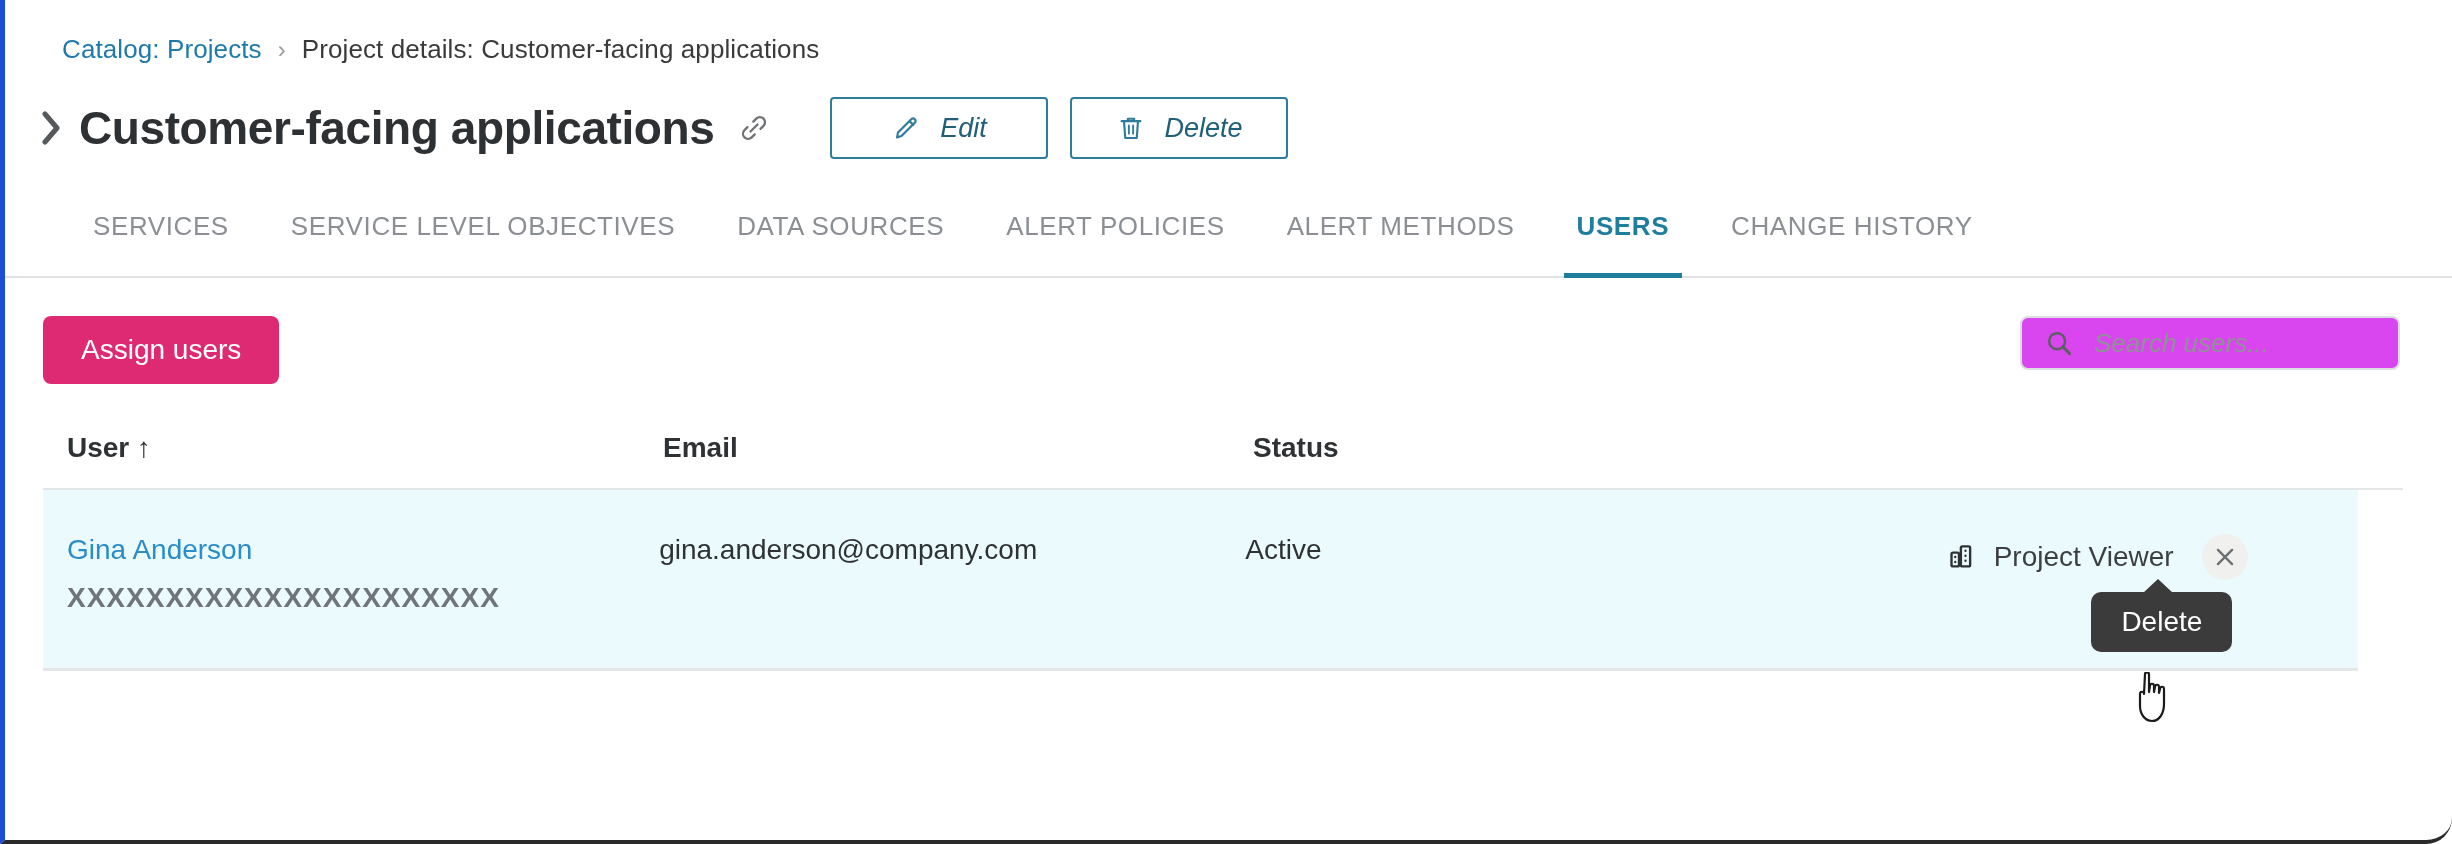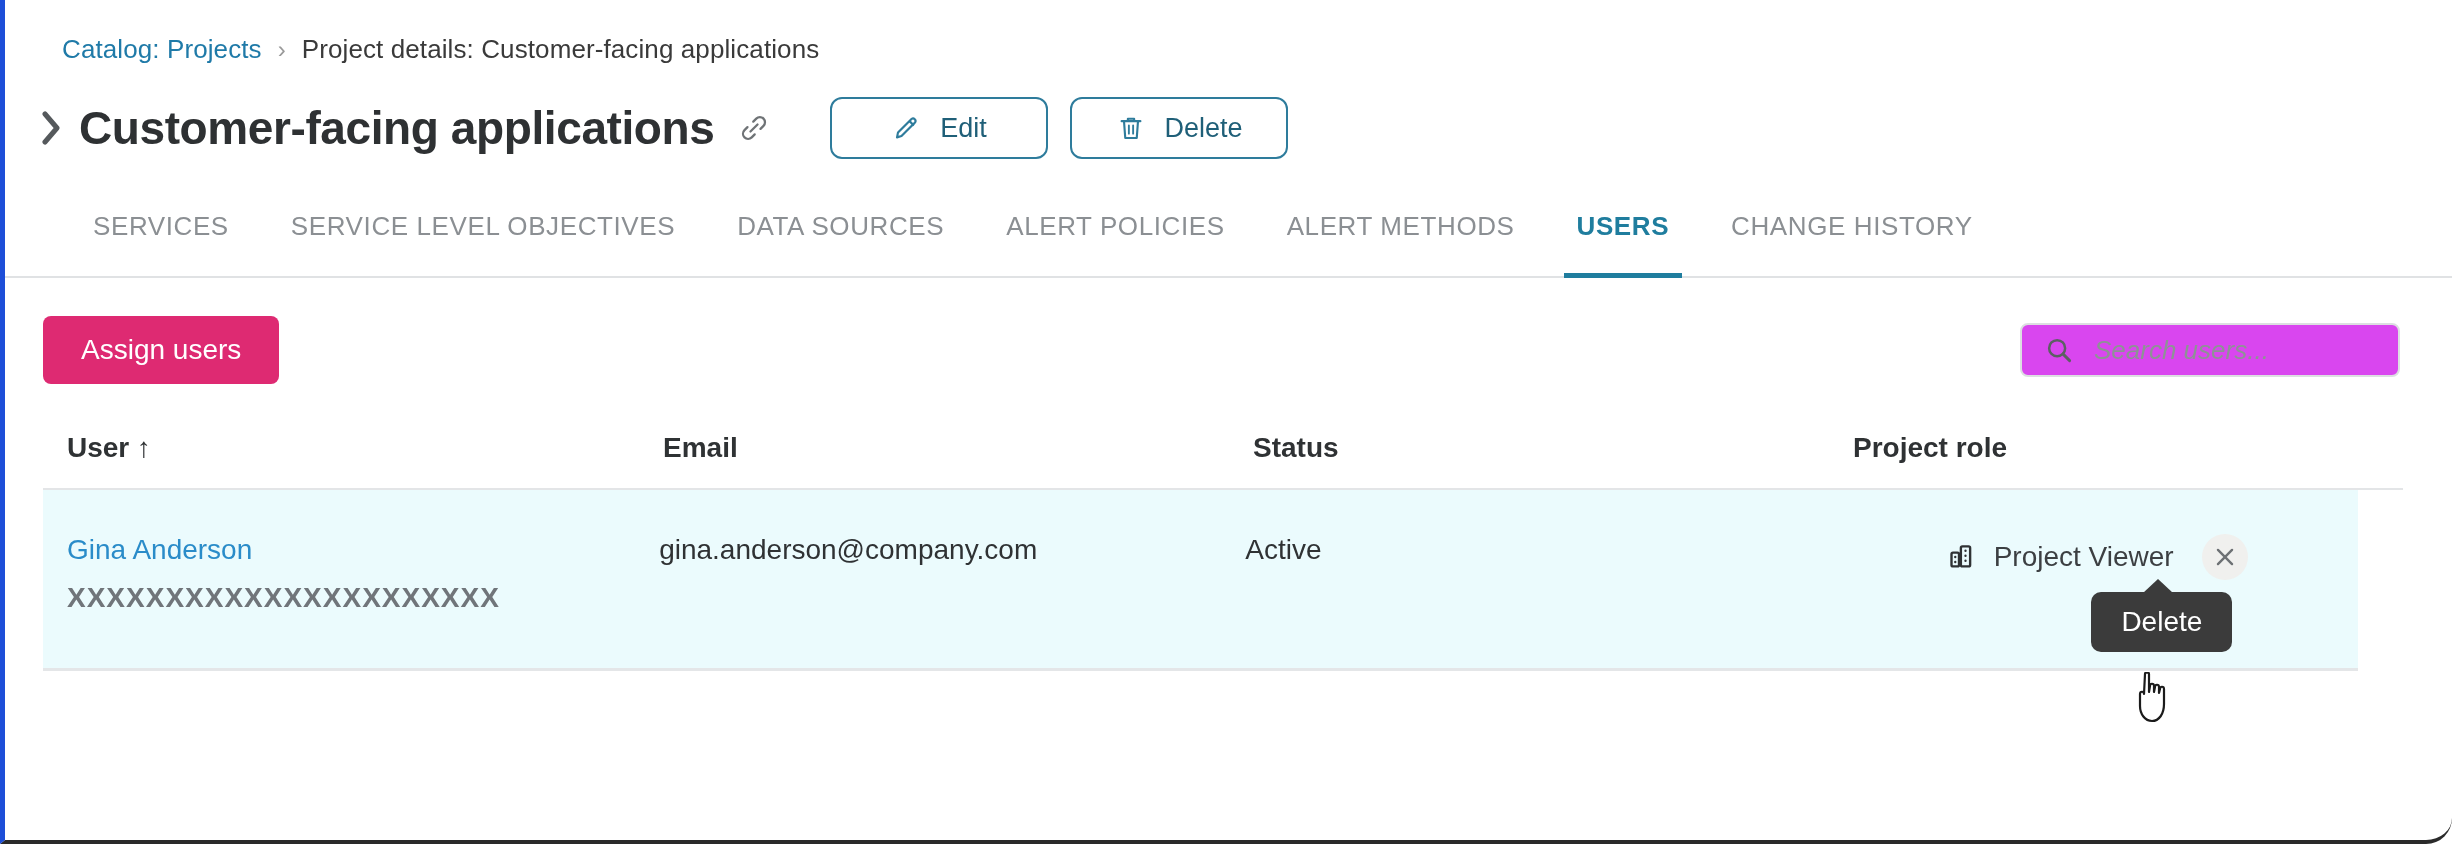--- a/index.html
+++ b/index.html
@@ -88,26 +88,27 @@
   }
   .btn-outline {
     display: flex;
     align-items: center;
     justify-content: center;
     gap: 18px;
     min-width: 218px;
     height: 62px;
     padding: 0 28px;
     border: 2px solid #2e7c9c;
-    border-radius: 12px;
+    border-radius: 4px;
     background: #ffffff;
     color: #1f5f78;
     font-size: 27px;
     font-family: "Liberation Sans", sans-serif;
     cursor: pointer;
+    font-style: italic;
   }
   .btn-outline svg { flex: none; }
 
   
   .tabs-wrap {
     margin-top: 56px;
     position: relative;
     padding-left: 57px;
     border-bottom: 2px solid #e0e2e4;
   }
@@ -138,21 +139,20 @@
     left: 18px;
     right: 18px;
     bottom: -2px;
     height: 5px;
     background: #1f7d9e;
   }
 
   
   .toolbar {
     display: flex;
-    align-items: center;
     justify-content: space-between;
     padding: 38px 52px 0 38px;
   }
   .btn-primary {
     background: #de2a72;
     color: #ffffff;
     border: none;
     border-radius: 8px;
     height: 68px;
     padding: 0 38px;
@@ -360,21 +360,20 @@
       </span>
       <input class="search-input" type="text" placeholder="Search users..." style="">
     </div>
   </div>
 
   <div class="table">
     <div class="t-row t-head">
       <div class="cell c-user"><span id="hdr-user">User ↑</span></div>
       <div class="cell c-email"><span>Email</span></div>
       <div class="cell c-status"><span>Status</span></div>
-      <div class="cell c-role"><span>Project role</span></div>
     </div>
 
     <div class="t-row t-body-row">
       <div class="cell c-user">
         <a class="user-link">Gina Anderson</a>
         <div class="user-sub">XXXXXXXXXXXXXXXXXXXXXX</div>
       </div>
       <div class="cell c-email cell-text">gina.anderson@company.com</div>
       <div class="cell c-status cell-text">Active</div>
       <div class="cell c-role">

